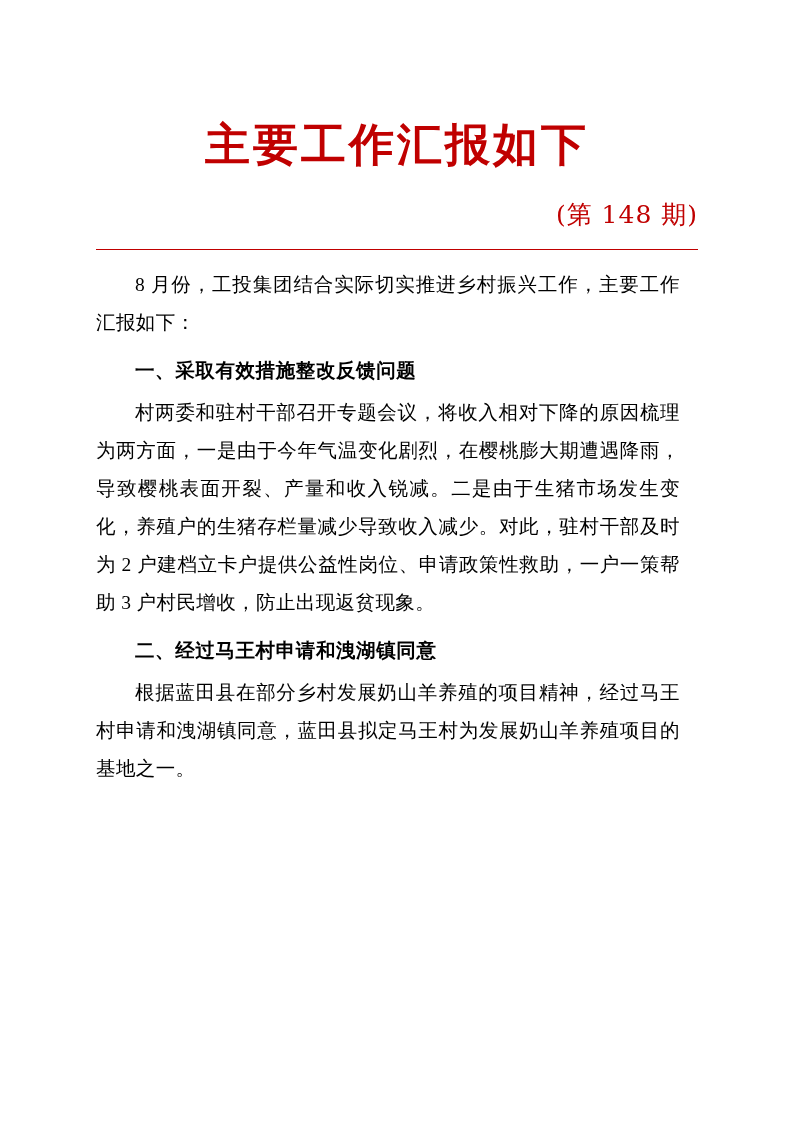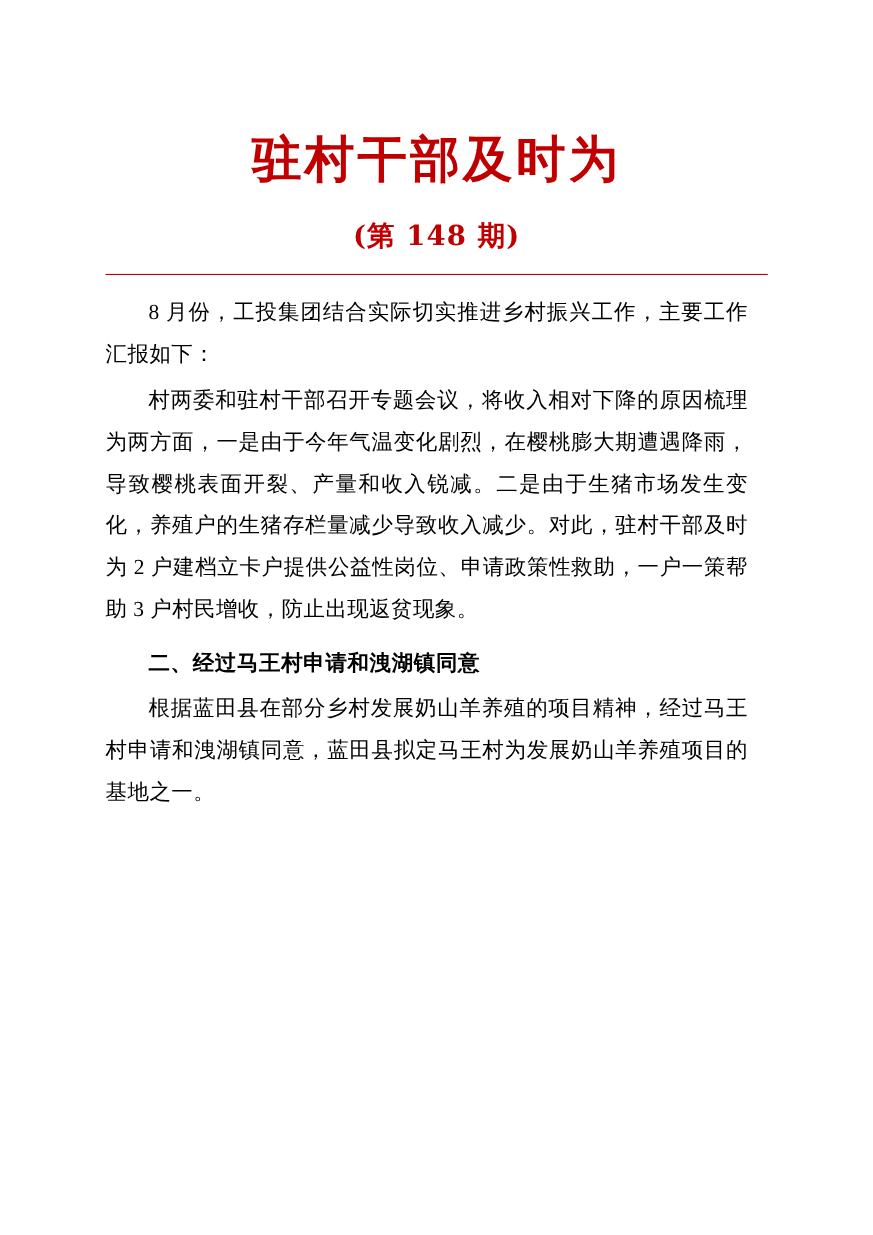--- a/index.html
+++ b/index.html
@@ -25,24 +25,24 @@
     text-align: center;
     color: #c00000;
     font-family: "DejaVu Serif", "Liberation Serif", serif;
     font-weight: bold;
     font-size: 45px;
     letter-spacing: 3px;
     line-height: 1.2;
     margin: 0 0 26px 0;
   }
   .doc-issue {
-    text-align: center;
+    text-align: right;
     color: #c00000;
     font-family: "DejaVu Serif", "Liberation Serif", serif;
-    font-weight: bold;
+    font-weight: normal;
     font-size: 25px;
     letter-spacing: 1px;
     margin: 0 0 18px 0;
   }
   .divider {
     border: 0;
     border-top: 1.6px solid #c00000;
     margin: 0 0 16px 0;
     width: 100%;
   }
@@ -62,22 +62,23 @@
     font-family: "DejaVu Sans", "Liberation Sans", sans-serif;
     line-height: 1.95;
     text-indent: 2em;
     letter-spacing: 0.6px;
   }
 </style>
 </head>
 <body>
 
 <div class="page">
-  <h1 class="doc-title">驻村干部及时为</h1>
+  <h1 class="doc-title">主要工作汇报如下</h1>
   <div class="doc-issue">(第 148 期)</div>
   <hr class="divider">
   <div class="body">
     <p class="para">8 月份，工投集团结合实际切实推进乡村振兴工作，主要工作汇报如下：</p>
+    <h2 class="section">一、采取有效措施整改反馈问题</h2>
     <p class="para">村两委和驻村干部召开专题会议，将收入相对下降的原因梳理为两方面，一是由于今年气温变化剧烈，在樱桃膨大期遭遇降雨，导致樱桃表面开裂、产量和收入锐减。二是由于生猪市场发生变化，养殖户的生猪存栏量减少导致收入减少。对此，驻村干部及时为 2 户建档立卡户提供公益性岗位、申请政策性救助，一户一策帮助 3 户村民增收，防止出现返贫现象。</p>
     <h2 class="section">二、经过马王村申请和洩湖镇同意</h2>
     <p class="para">根据蓝田县在部分乡村发展奶山羊养殖的项目精神，经过马王村申请和洩湖镇同意，蓝田县拟定马王村为发展奶山羊养殖项目的基地之一。</p>
   </div>
 </div>
 
 </body></html>

